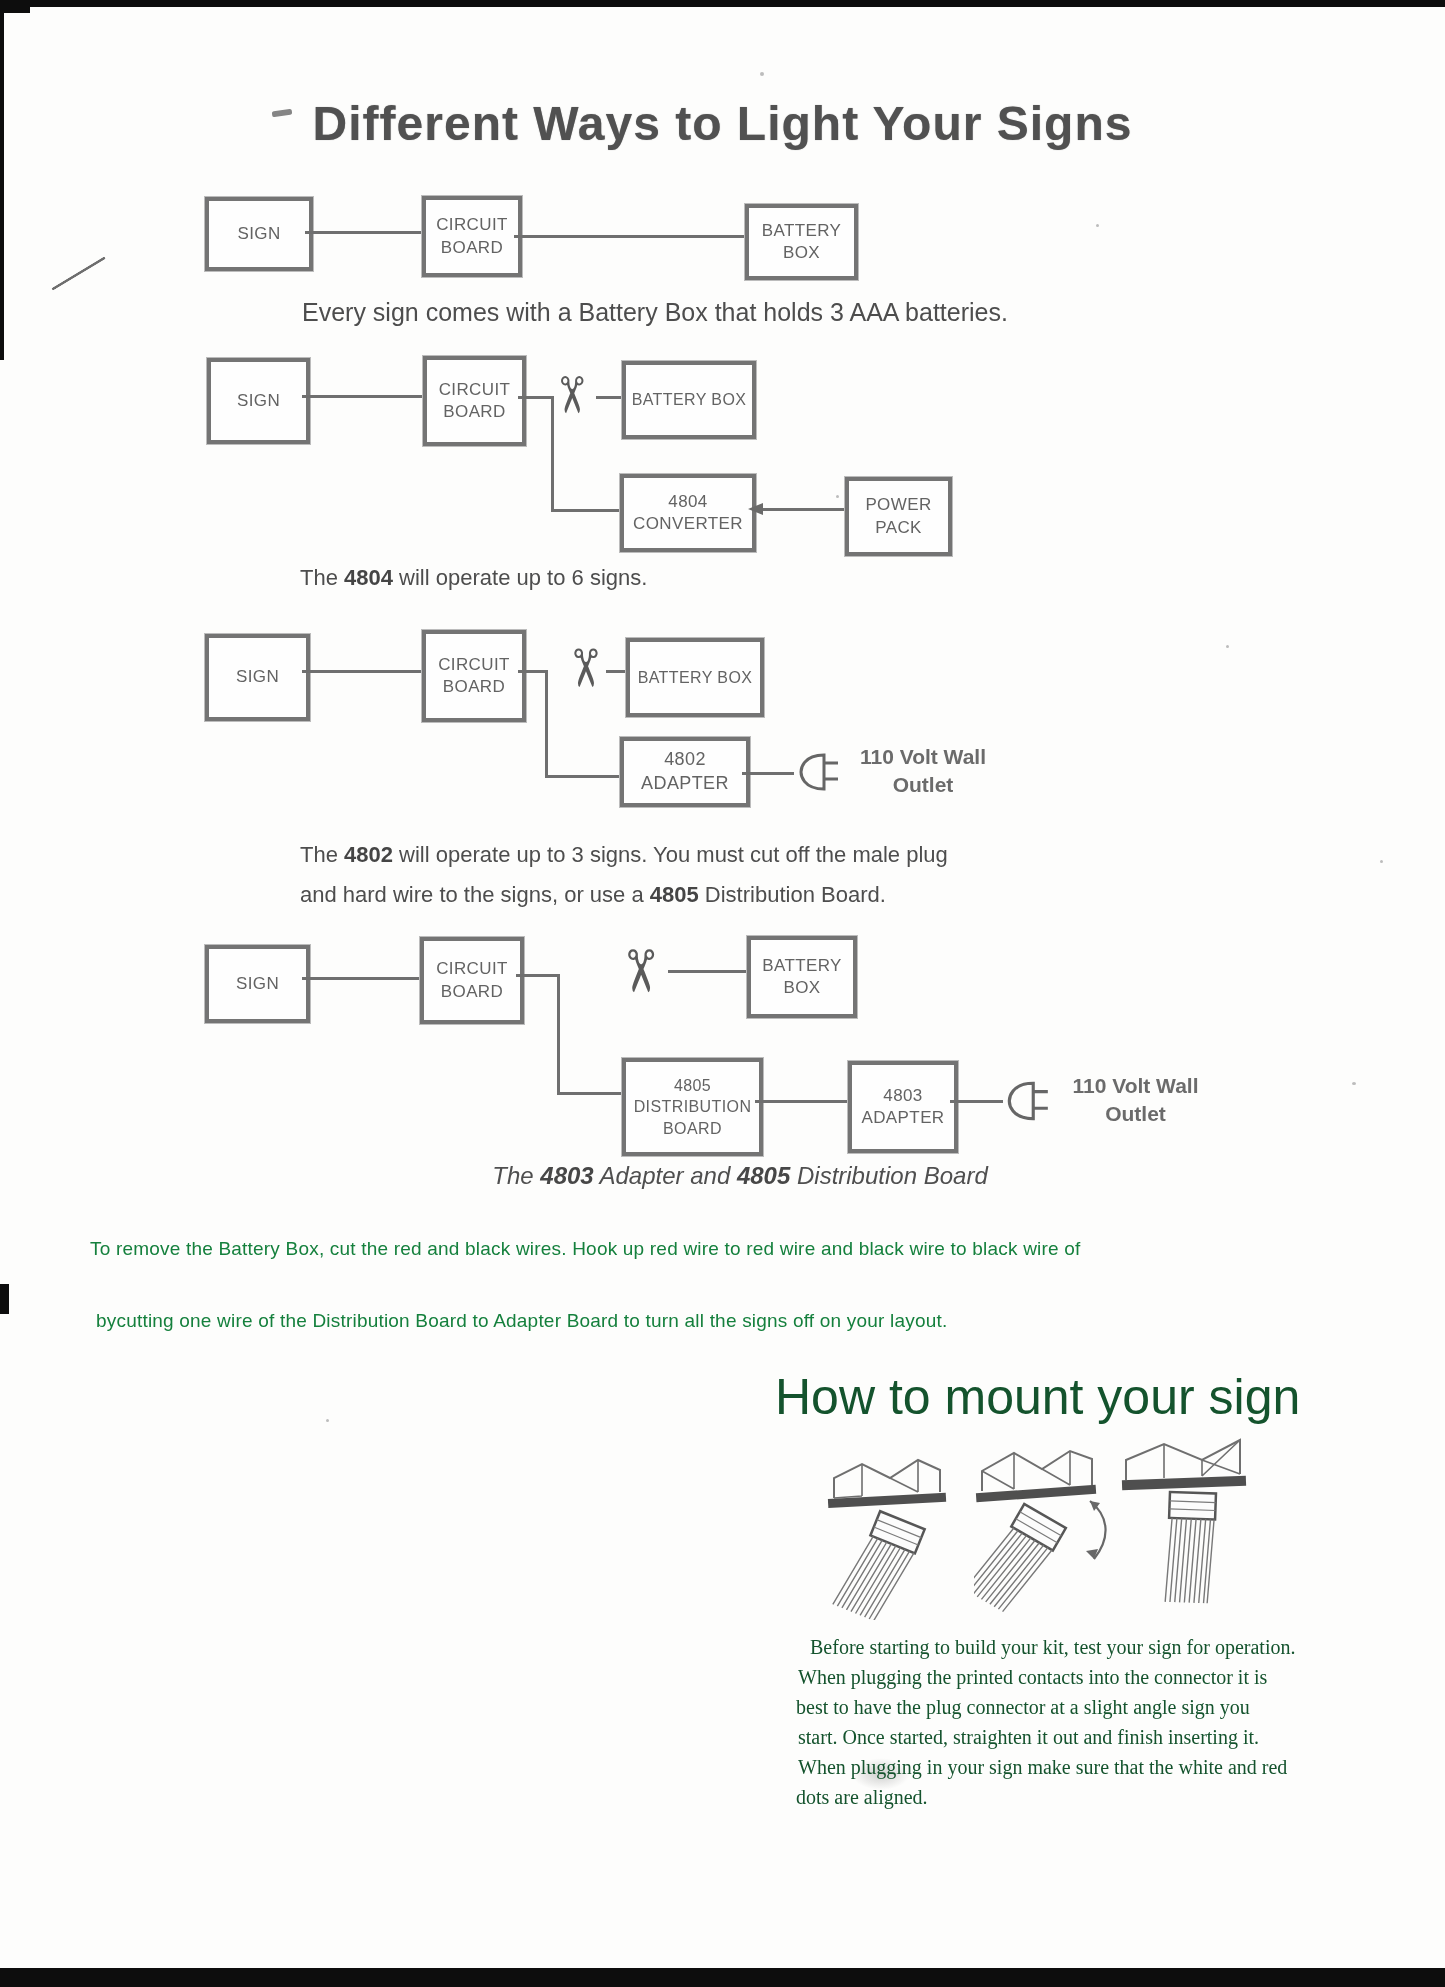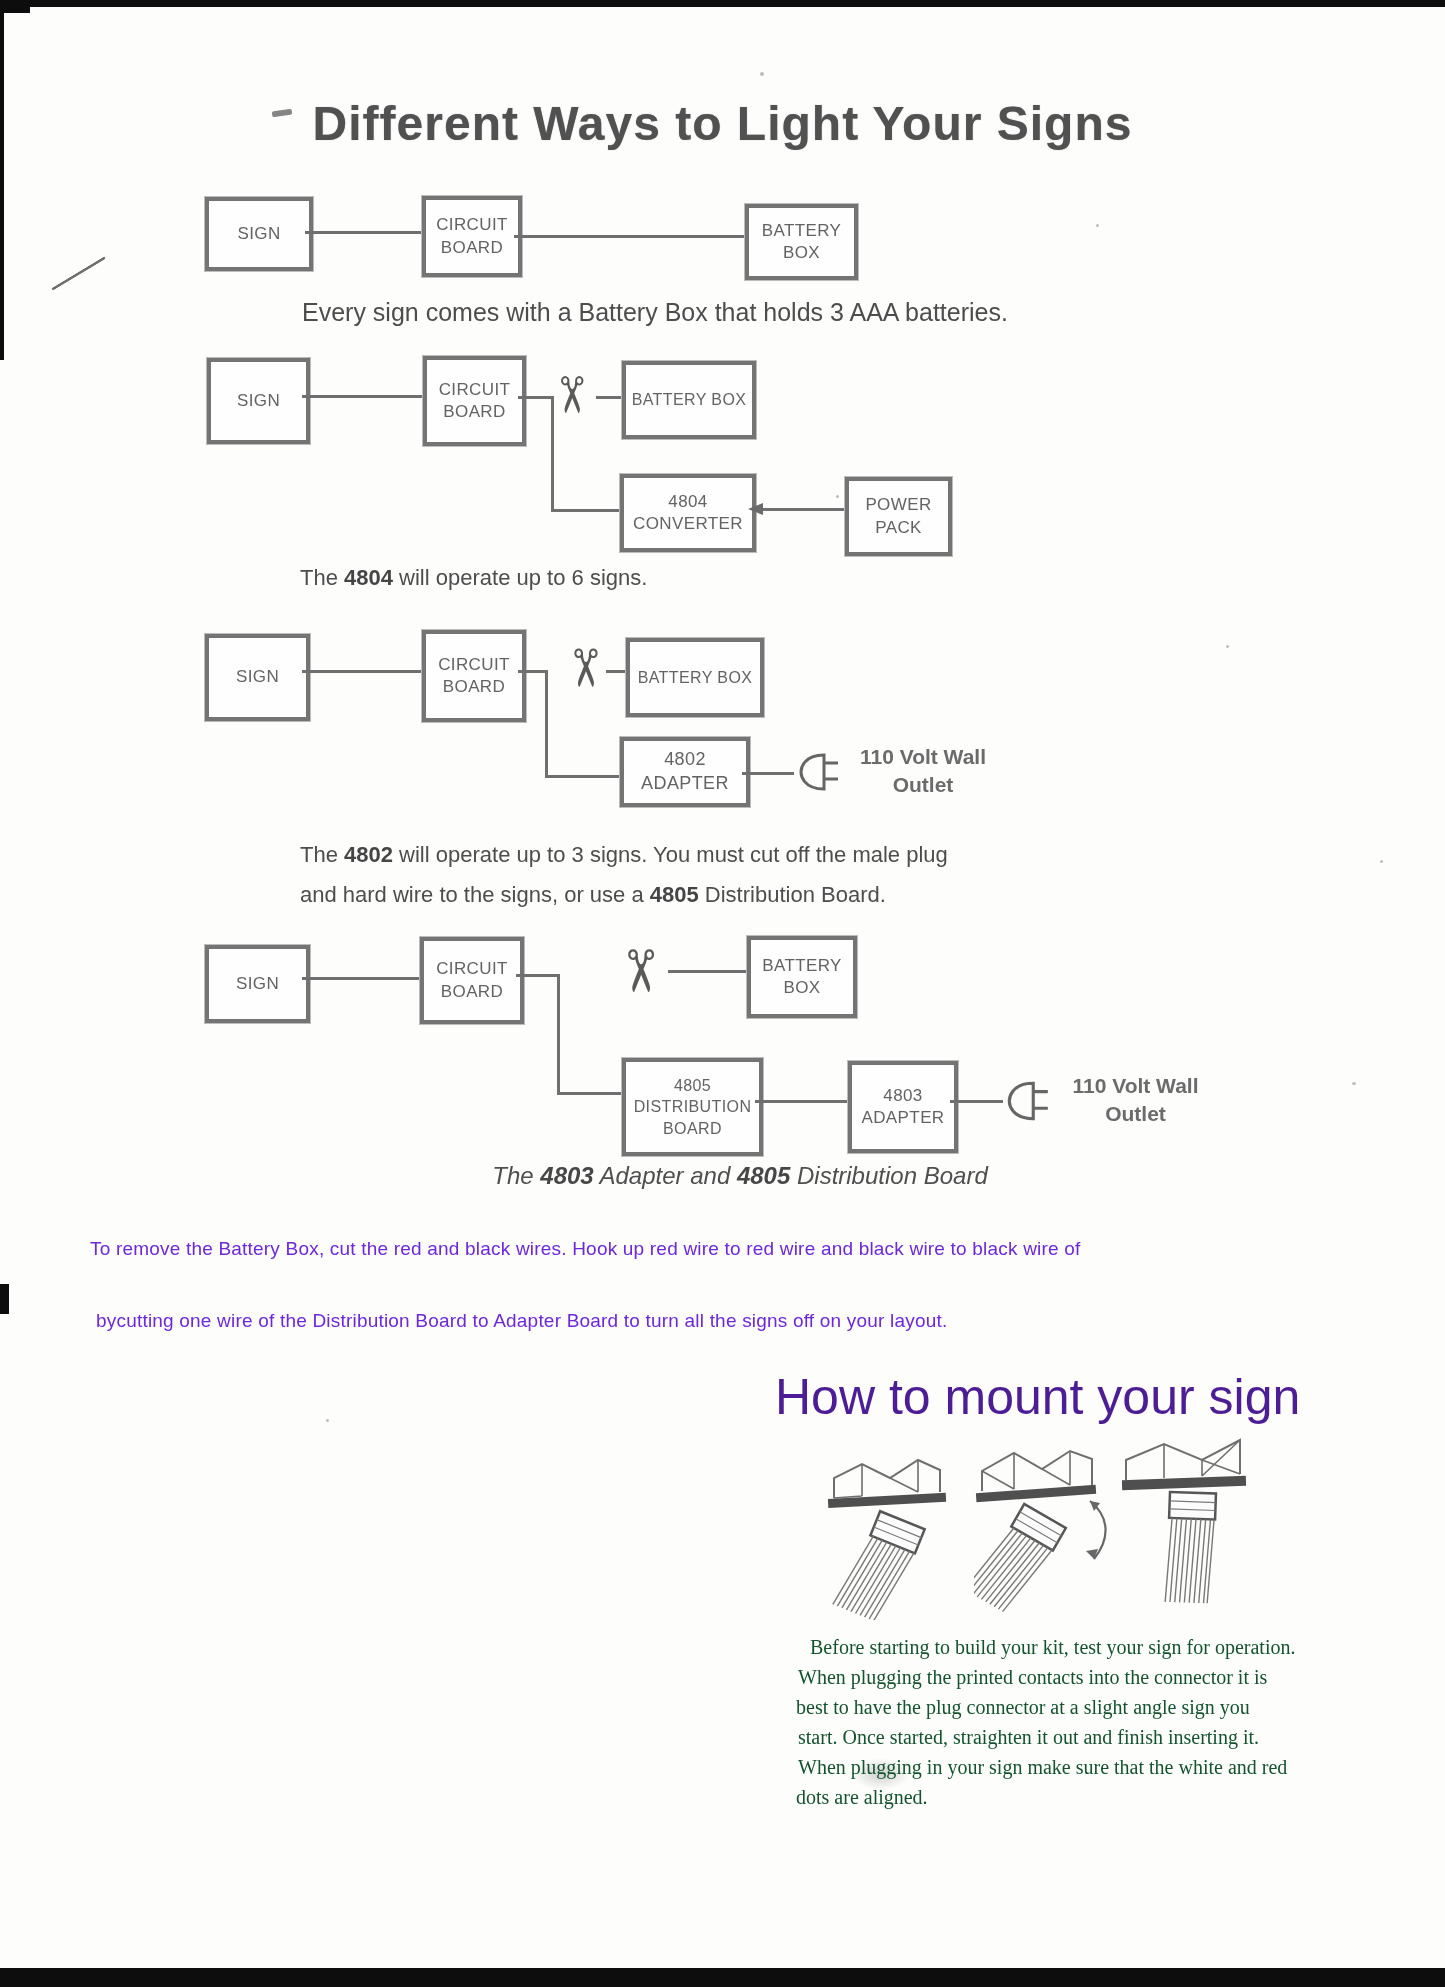--- a/index.html
+++ b/index.html
@@ -20,22 +20,22 @@
         border-bottom:6px solid transparent;border-right:15px solid #6a6a6a;}
   
   .title{position:absolute;left:0;width:1445px;text-align:center;font-size:48px;font-weight:bold;
         color:#515151;letter-spacing:1px;text-shadow:0 0 1px rgba(80,80,80,.55);}
   .cap{position:absolute;font-size:25px;color:#4d4d4d;white-space:nowrap;}
   .cap-sm{position:absolute;font-size:22px;color:#4d4d4d;white-space:nowrap;}
   .cap-sm b{color:#454545;}
   .ital{position:absolute;font-style:italic;font-size:24px;color:#4f4f4f;text-align:center;white-space:nowrap;}
   .ital b{color:#474747;}
   .outlet{position:absolute;text-align:center;font-size:21px;font-weight:bold;color:#6b6b6b;line-height:1.35;}
-  .notes-line{position:absolute;font-size:19px;color:#6d28d9;letter-spacing:.2px;white-space:nowrap;}
-  .mount-title{position:absolute;font-size:50px;font-weight:400;color:#4c1d95;white-space:nowrap;}
+  .notes-line{position:absolute;font-size:19px;color:#15803d;letter-spacing:.2px;white-space:nowrap;}
+  .mount-title{position:absolute;font-size:50px;font-weight:400;color:#14532d;white-space:nowrap;}
   .serif-line{position:absolute;font-family:"Liberation Serif",serif;font-size:20px;color:#14532d;white-space:nowrap;}
   .penmark{position:absolute;width:62px;height:0;border-top:3px solid #6e6e6e;transform:rotate(-31deg);transform-origin:left center;border-radius:2px;}
   .smudge{position:absolute;width:58px;height:32px;background:radial-gradient(ellipse at center,rgba(120,120,120,.35),rgba(120,120,120,0) 70%);}
   .streak{position:absolute;background:#858585;border-radius:2px;transform:rotate(-8deg);}
   svg{display:block;}
 </style>
 </head>
 <body>
 
 <div id="page">

